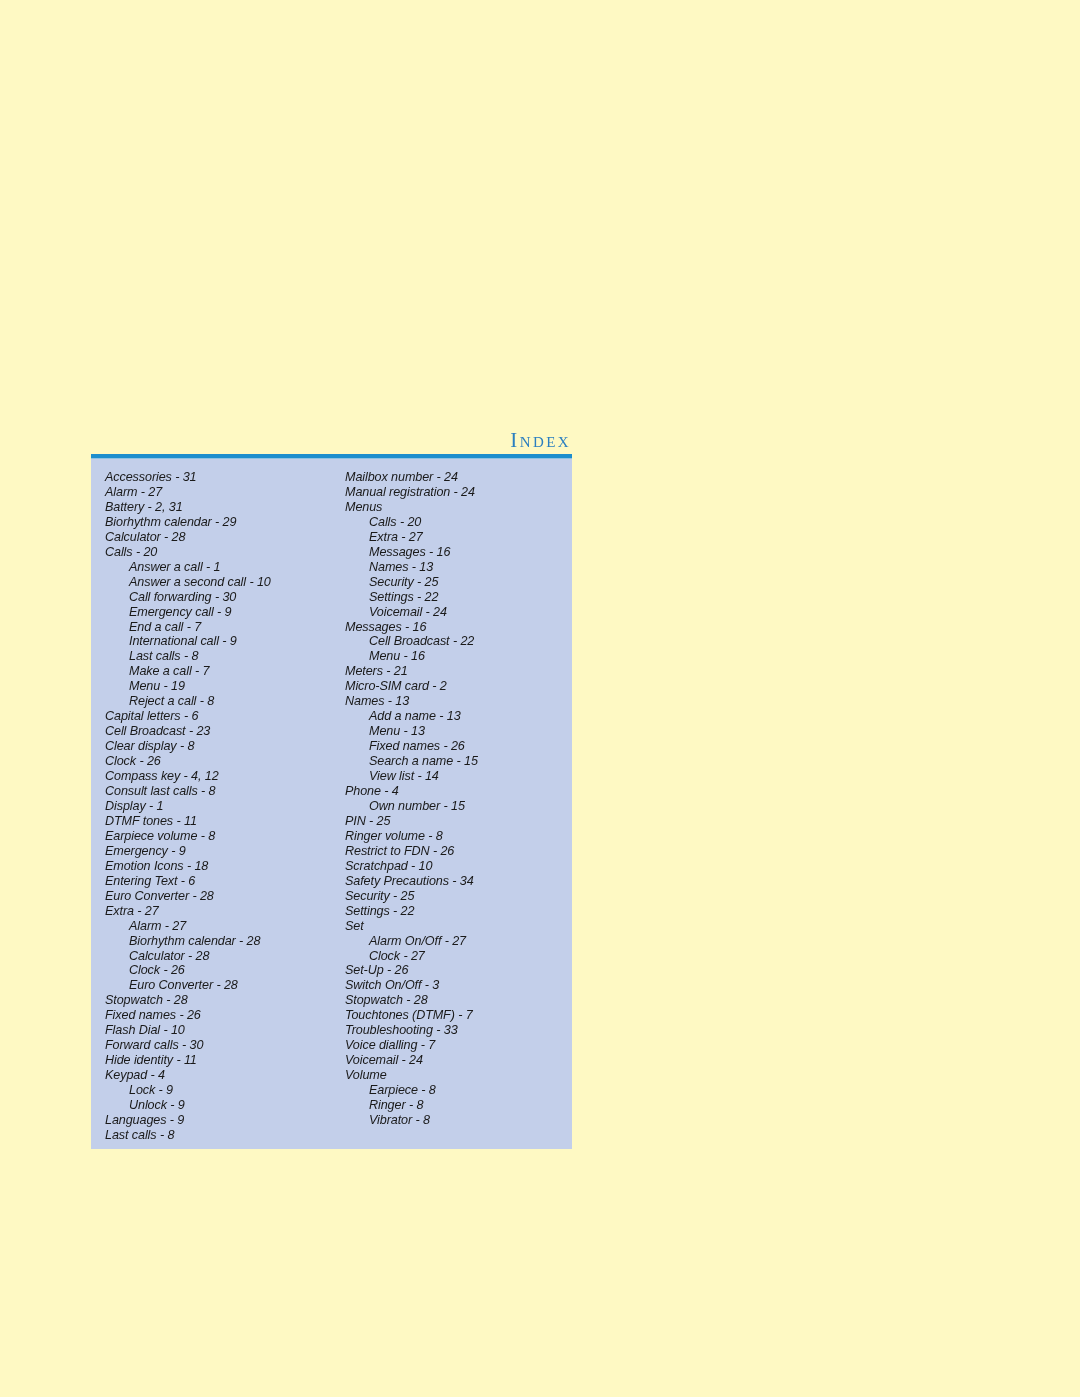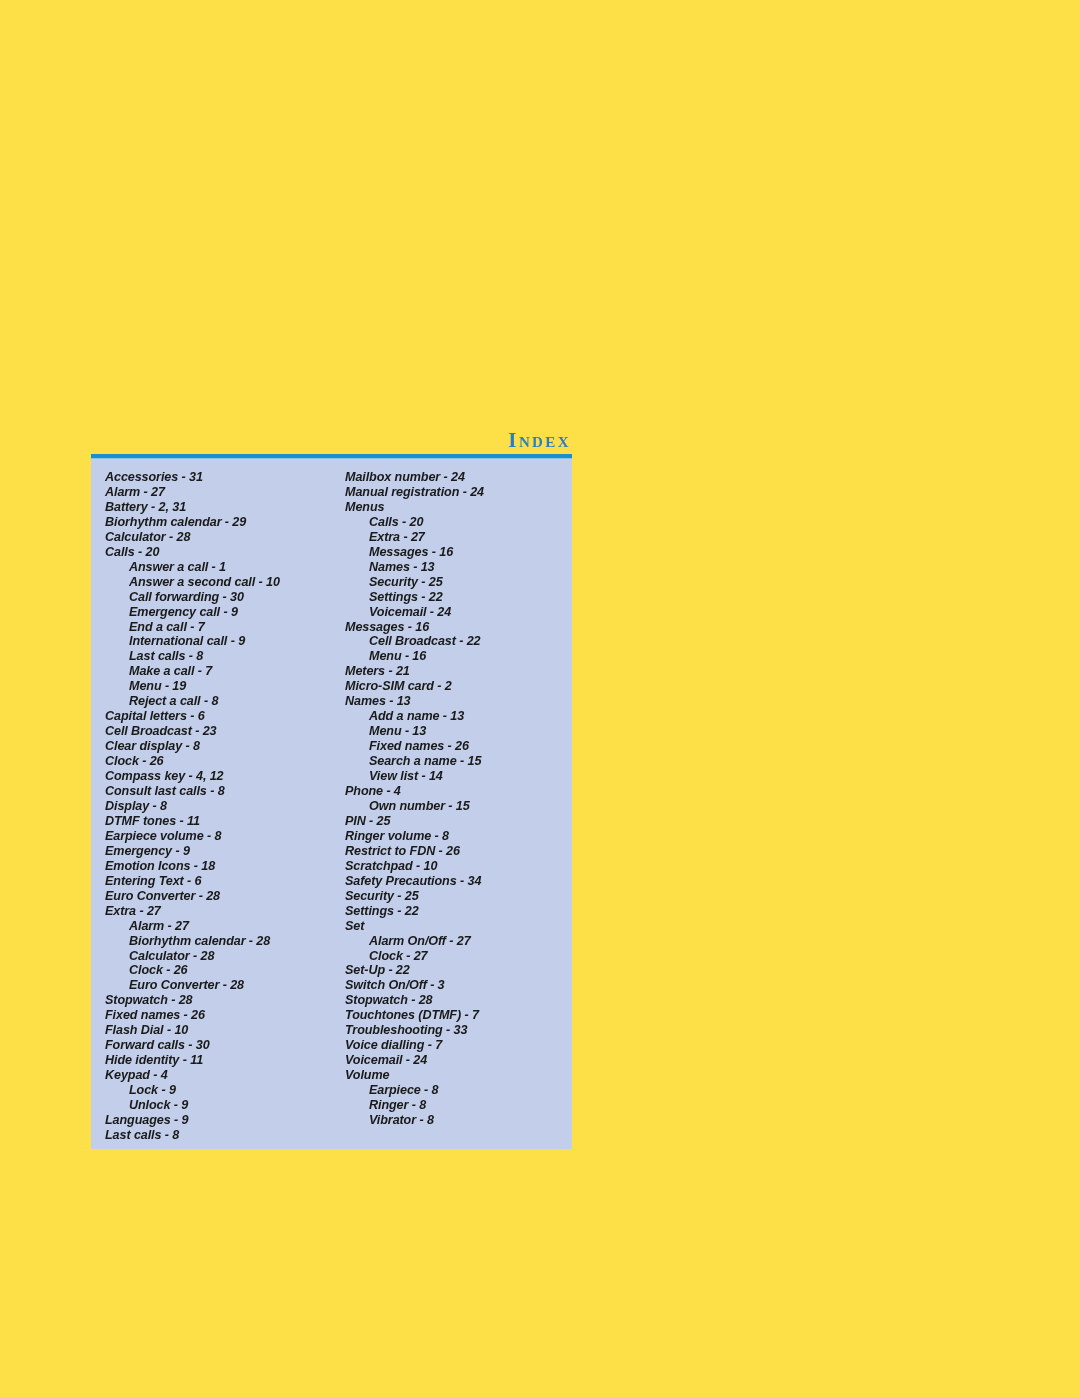--- a/index.html
+++ b/index.html
@@ -13,22 +13,21 @@
     height: 1397px;
     position: relative;
     font-family: "Liberation Sans", sans-serif;
     -webkit-font-smoothing: antialiased;
   }
 
   
   #page {
     position: absolute;
     inset: 0;
-    background: #fde047;
-    font-weight: bold;
+    background: #fef9c3;
   }
 
   
   #index-block {
     position: absolute;
     left: 91px;
     top: 428px;
     width: 481px;
   }
 
@@ -115,21 +114,21 @@
           <div class="entry lvl2">Last calls - 8</div>
           <div class="entry lvl2">Make a call - 7</div>
           <div class="entry lvl2">Menu - 19</div>
           <div class="entry lvl2">Reject a call - 8</div>
           <div class="entry lvl1">Capital letters - 6</div>
           <div class="entry lvl1">Cell Broadcast - 23</div>
           <div class="entry lvl1">Clear display - 8</div>
           <div class="entry lvl1">Clock - 26</div>
           <div class="entry lvl1">Compass key - 4, 12</div>
           <div class="entry lvl1">Consult last calls - 8</div>
-          <div class="entry lvl1">Display - 8</div>
+          <div class="entry lvl1">Display - 1</div>
           <div class="entry lvl1">DTMF tones - 11</div>
           <div class="entry lvl1">Earpiece volume - 8</div>
           <div class="entry lvl1">Emergency - 9</div>
           <div class="entry lvl1">Emotion Icons - 18</div>
           <div class="entry lvl1">Entering Text - 6</div>
           <div class="entry lvl1">Euro Converter - 28</div>
           <div class="entry lvl1">Extra - 27</div>
           <div class="entry lvl2">Alarm - 27</div>
           <div class="entry lvl2">Biorhythm calendar - 28</div>
           <div class="entry lvl2">Calculator - 28</div>
@@ -173,21 +172,21 @@
           <div class="entry lvl1">PIN - 25</div>
           <div class="entry lvl1">Ringer volume - 8</div>
           <div class="entry lvl1">Restrict to FDN - 26</div>
           <div class="entry lvl1">Scratchpad - 10</div>
           <div class="entry lvl1">Safety Precautions - 34</div>
           <div class="entry lvl1">Security - 25</div>
           <div class="entry lvl1">Settings - 22</div>
           <div class="entry lvl1">Set</div>
           <div class="entry lvl2">Alarm On/Off - 27</div>
           <div class="entry lvl2">Clock - 27</div>
-          <div class="entry lvl1">Set-Up - 22</div>
+          <div class="entry lvl1">Set-Up - 26</div>
           <div class="entry lvl1">Switch On/Off - 3</div>
           <div class="entry lvl1">Stopwatch - 28</div>
           <div class="entry lvl1">Touchtones (DTMF) - 7</div>
           <div class="entry lvl1">Troubleshooting - 33</div>
           <div class="entry lvl1">Voice dialling - 7</div>
           <div class="entry lvl1">Voicemail - 24</div>
           <div class="entry lvl1">Volume</div>
           <div class="entry lvl2">Earpiece - 8</div>
           <div class="entry lvl2">Ringer - 8</div>
           <div class="entry lvl2">Vibrator - 8</div>

